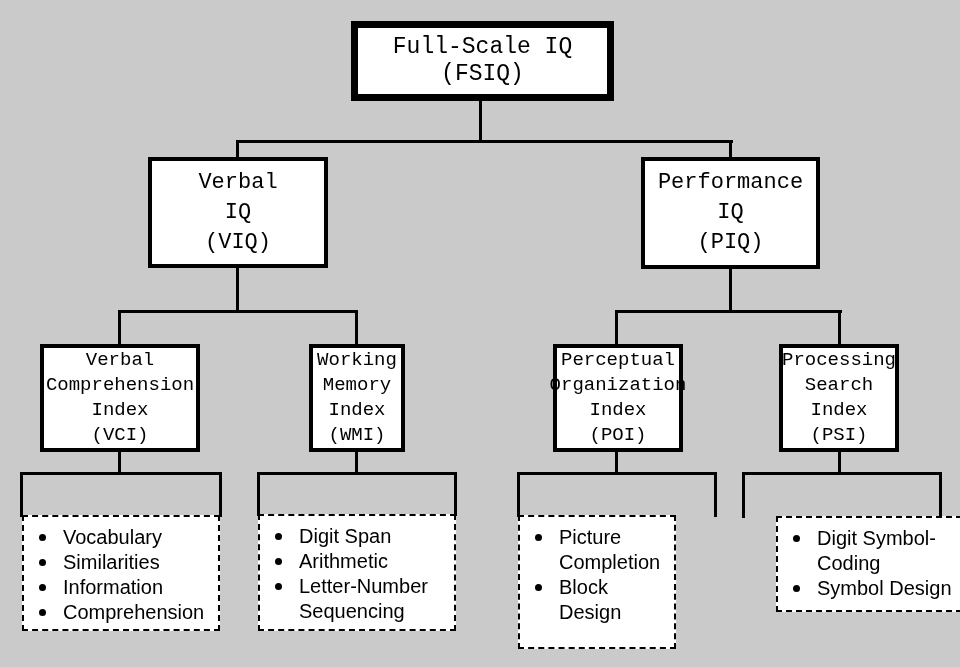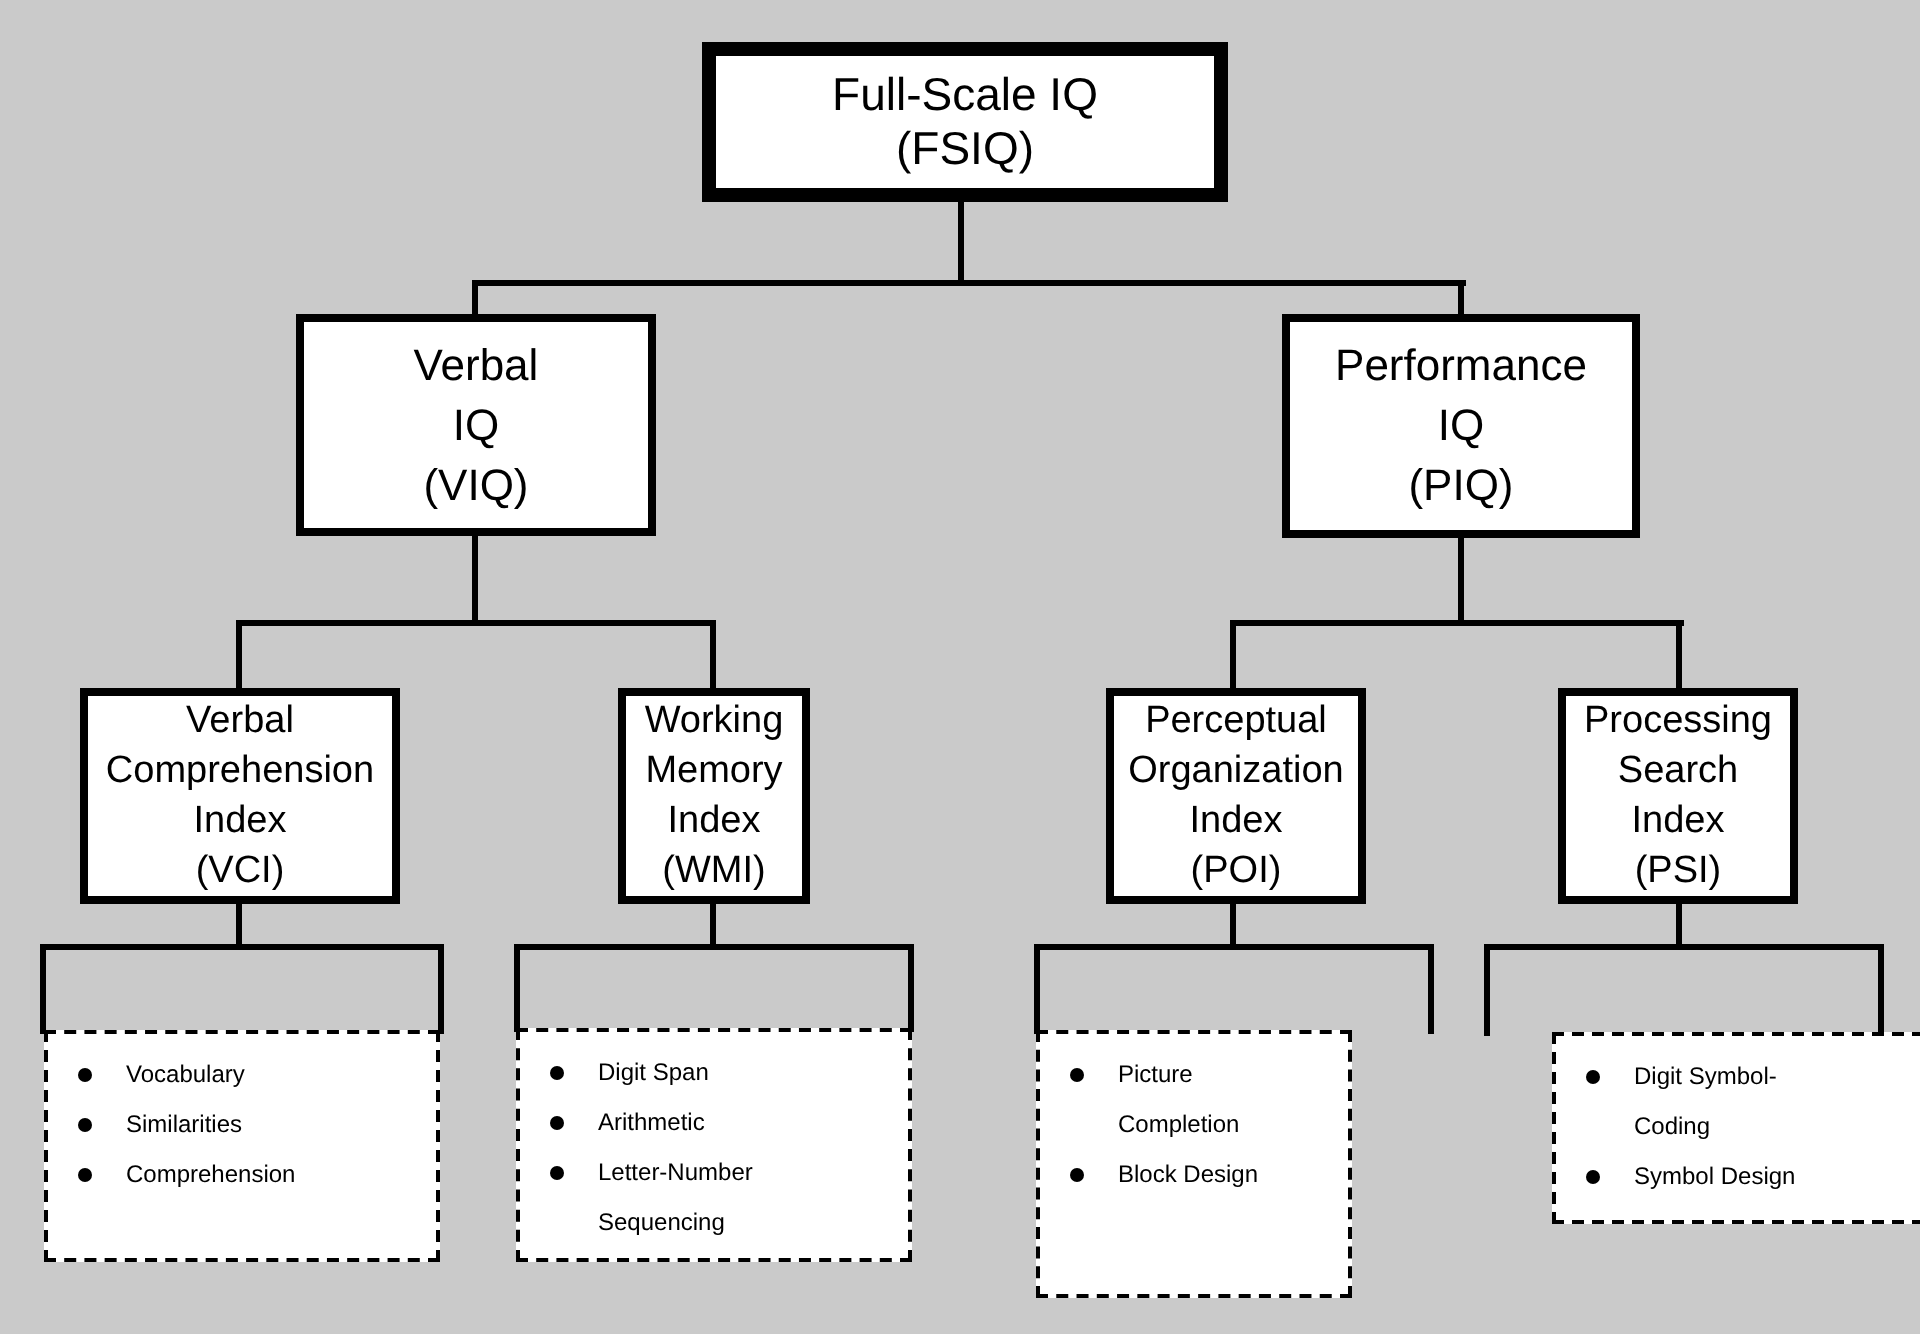--- a/index.html
+++ b/index.html
@@ -17,20 +17,21 @@
   
   .ln{position:absolute;background:#000;}
   
   .node{
     position:absolute;
     background:#fff;
     border:4px solid #000;
     box-sizing:border-box;
     display:flex;align-items:center;justify-content:center;
     text-align:center;
+    font-family:Liberation Mono, monospace;
   }
   .node span{white-space:pre-line;display:block;}
   .lv1{border-width:7px;font-size:23px;line-height:27px;}
   .lv2{font-size:22px;line-height:30px;}
   .lv3{font-size:19px;line-height:25px;}
   
   .bracket{
     position:absolute;
     box-sizing:border-box;
     border:3px solid #000;
@@ -44,21 +45,21 @@
     background:#fff;
     border:2px dashed #000;
   }
   .dashed ul{
     margin:0;padding:8px 4px 0 0;
     list-style:none;
   }
   .dashed li{
     position:relative;
     padding-left:39px;
-    font-size:12px;
+    font-size:20px;
     line-height:25px;
     white-space:pre-line;
   }
   .dashed li::before{
     content:"";
     position:absolute;
     left:15px;top:9px;
     width:7px;height:7px;
     border-radius:50%;
     background:#000;
@@ -132,20 +133,21 @@
 
   <div class="bracket" style="left:20px;top:472px;width:202px;height:45px"></div>
   <div class="bracket" style="left:257px;top:472px;width:200px;height:44px"></div>
   <div class="bracket" style="left:517px;top:472px;width:200px;height:45px"></div>
   <div class="bracket" style="left:742px;top:472px;width:200px;height:46px"></div>
 
   <div class="dashed" style="left:22px;top:515px;width:198px;height:116px">
     <ul>
       <li>Vocabulary</li>
       <li>Similarities</li>
+      <li>Information</li>
       <li>Comprehension</li>
     </ul>
   </div>
 
   <div class="dashed" style="left:258px;top:514px;width:198px;height:117px">
     <ul>
       <li>Digit Span</li>
       <li>Arithmetic</li>
       <li>Letter-Number
 Sequencing</li>

